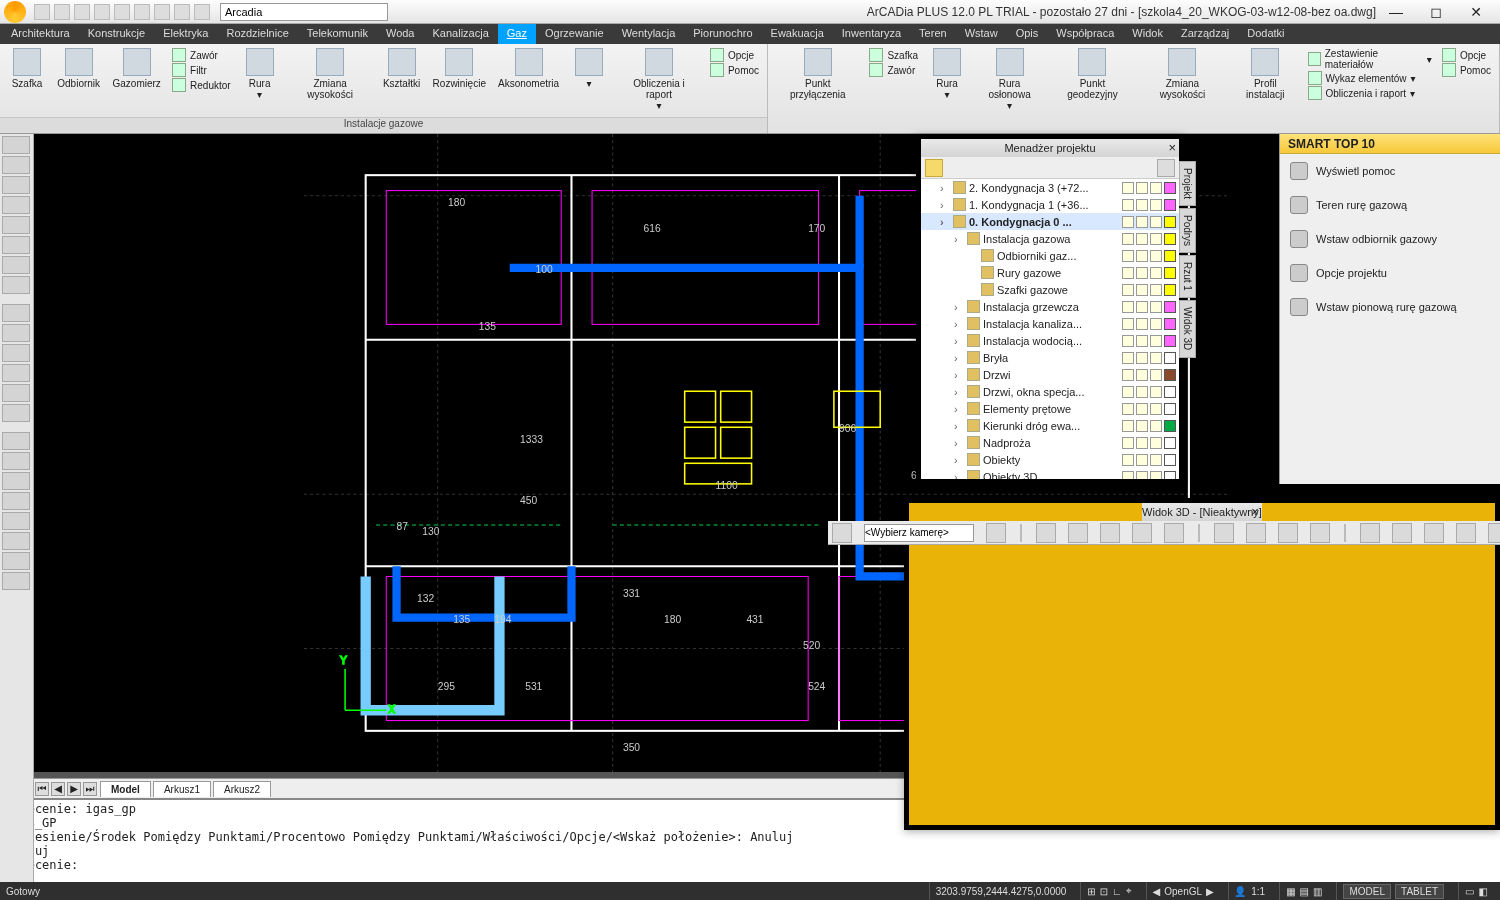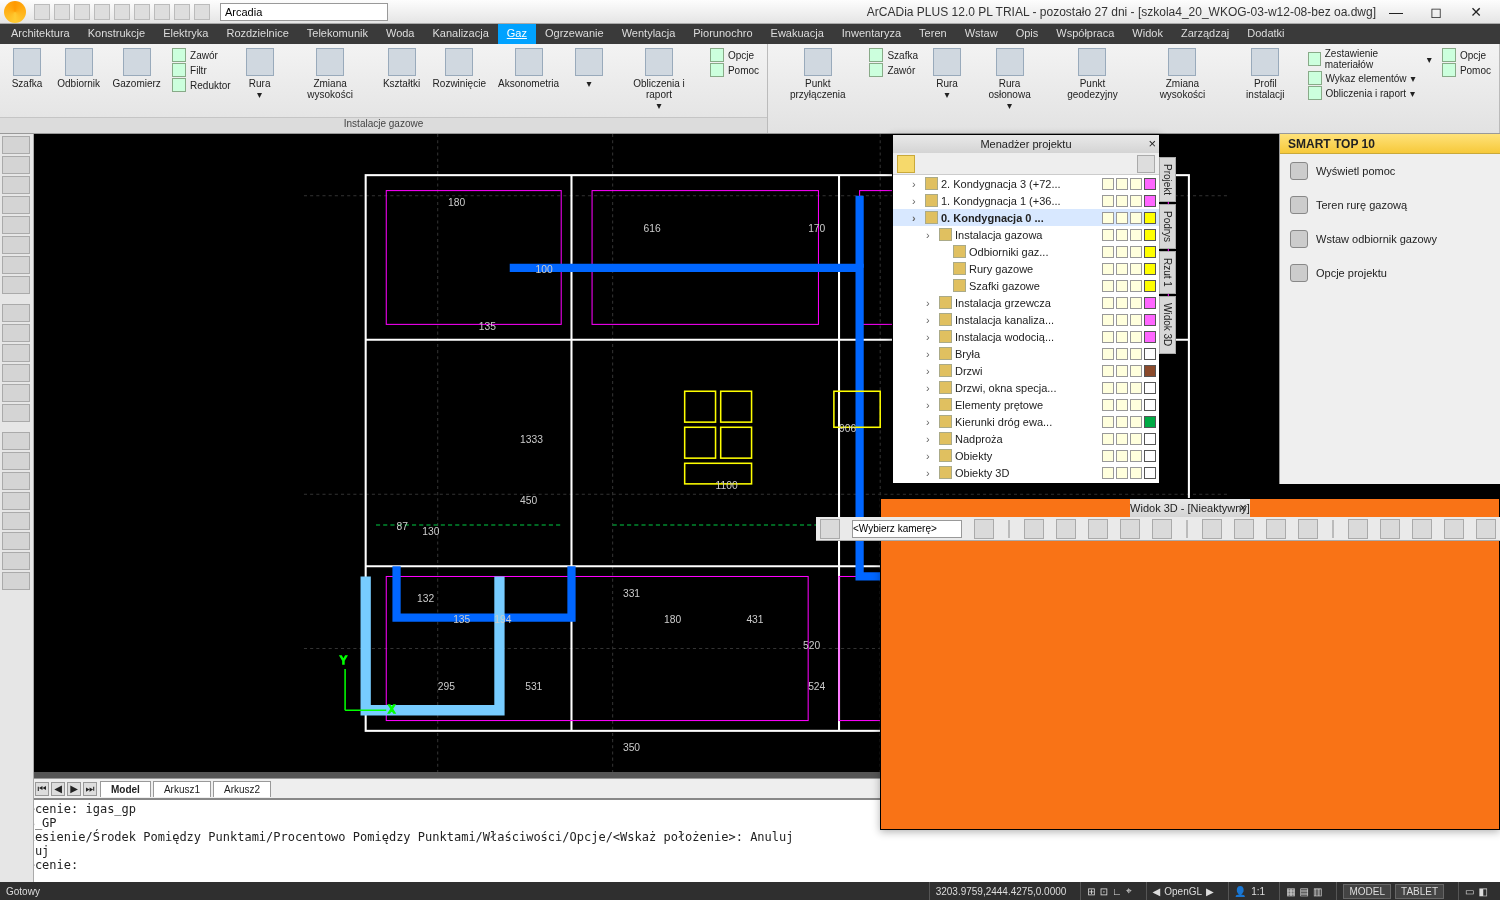--- a/index.html
+++ b/index.html
@@ -30,21 +30,21 @@
 .left-tools .tb { width:28px;height:18px;background:#d4d4d4;border:1px solid #aaa;}
 .left-tools .sep{height:6px;}
 .canvas { position:absolute; left:34px; top:0; right:0; bottom:110px; background:#000; overflow:hidden;}
 .canvas svg { width:100%; height:100%;}
 .model-tabs { position:absolute; left:34px; right:0; bottom:84px; height:20px; background:#eee; border-top:1px solid #999; display:flex; align-items:center; font-size:10px;}
 .model-tabs .nav{width:14px;height:14px;border:1px solid #999;margin:0 1px;background:#ddd;display:flex;align-items:center;justify-content:center;}
 .model-tabs .tab{padding:2px 10px;border:1px solid #999;border-bottom:none;background:#fff;margin-left:2px;}
 .model-tabs .tab.first{background:#fff;font-weight:bold;}
 .cmdwin { position:absolute; left:0; right:0; bottom:0; height:84px; background:#fff; border-top:2px solid #888; font-family:Consolas,monospace; font-size:12px; padding:2px 6px; white-space:pre; overflow:hidden;}
 
-.panel { position:absolute; background:#f97316; border:1px solid #000000; box-shadow:0 2px 8px rgba(0,0,0,.3); display:flex; flex-direction:column; z-index:50;}
+.panel { position:absolute; background:#eab308; border:5px solid #000000; box-shadow:0 2px 8px rgba(0,0,0,.3); display:flex; flex-direction:column; z-index:50;margin-left:24px;}
 .panel .phdr { height:18px; background:linear-gradient(#e9e9e9,#d4d4d4); display:flex; align-items:center; justify-content:center; font-size:11px; position:relative;}
 .panel .phdr .x{position:absolute;right:3px;top:1px;font-size:13px;}
 .pm-tree { flex:1; overflow:auto; background:#fff; font-size:11px;}
 .pm-tree .row{display:flex;align-items:center;height:17px;padding-left:4px;gap:3px;}
 .pm-tree .row .ind{display:inline-block;}
 .pm-tree .row .ic{width:13px;height:13px;background:#e0c060;border:1px solid #aa8;}
 .pm-tree .row .lbl{flex:1;white-space:nowrap;overflow:hidden;text-overflow:ellipsis;}
 .pm-tree .row.sel{background:#d8e8ff;font-weight:bold;}
 .pm-tree .row .badges{display:flex;gap:2px;margin-left:auto;padding-right:3px;}
 .pm-tree .row .badges i{width:12px;height:12px;border:1px solid #999;background:#ffd;}
@@ -616,20 +616,24 @@
           <span>Teren rurę gazową</span>
         </div>
         <div class="sitem">
           <div class="ic"></div>
           <span>Wstaw odbiornik gazowy</span>
         </div>
         <div class="sitem">
           <div class="ic"></div>
           <span>Opcje projektu</span>
         </div>
+        <div class="sitem">
+          <div class="ic"></div>
+          <span>Wstaw pionową rurę gazową</span>
+        </div>
       </div>
   </div>
 
   <div class="panel view3d" style="left:880px; top:364px; right:0; width:auto; height:332px;align-items:center;">
     <div class="phdr">
         <span>Widok 3D - [Nieaktywny]</span>
       <span class="x">×</span>
       </div>
     <div class="toolbar">
       <div class="tb"></div>

